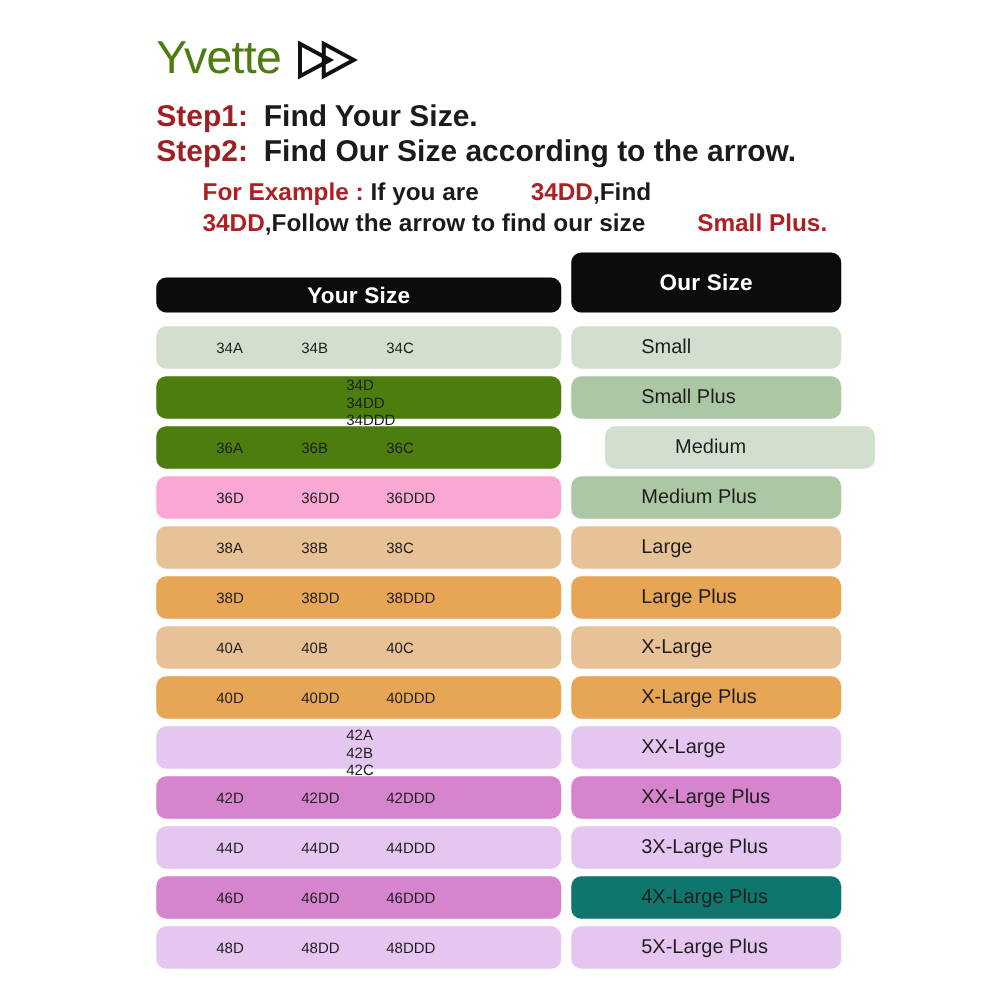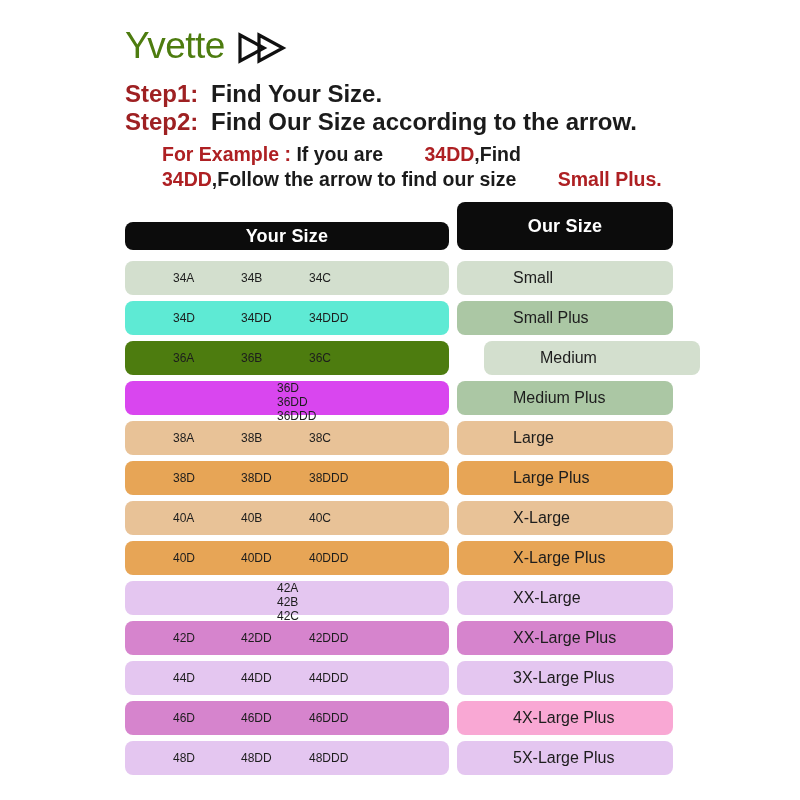--- a/index.html
+++ b/index.html
@@ -84,37 +84,37 @@
       <div class="rows" id="rows">
           <div class="row">
             <div class="cell-your" style="background: rgb(211, 223, 206);">
               <span class="size-span">34A</span>
               <span class="size-span">34B</span>
               <span class="size-span">34C</span>
             </div>
             <div class="cell-our" style="background: rgb(211, 223, 206);">Small</div>
           </div>
           <div class="row">
-            <div class="cell-your" style="background: #5eead4;">
+            <div class="cell-your" style="background: #4d7c0f; flex-direction: column;">
               <span class="size-span">34D</span>
               <span class="size-span">34DD</span>
               <span class="size-span">34DDD</span>
             </div>
             <div class="cell-our" style="background: rgb(171, 199, 164);">Small Plus</div>
           </div>
           <div class="row">
             <div class="cell-your" style="background: #4d7c0f;">
               <span class="size-span">36A</span>
               <span class="size-span">36B</span>
               <span class="size-span">36C</span>
             </div>
             <div class="cell-our" style="background: rgb(211, 223, 206); margin-left: 27px;">Medium</div>
           </div>
           <div class="row">
-            <div class="cell-your" style="background: #d946ef; flex-direction: column;">
+            <div class="cell-your" style="background: #f9a8d4;">
               <span class="size-span">36D</span>
               <span class="size-span">36DD</span>
               <span class="size-span">36DDD</span>
             </div>
             <div class="cell-our" style="background: rgb(171, 199, 164);">Medium Plus</div>
           </div>
           <div class="row">
             <div class="cell-your" style="background: rgb(232, 194, 151);">
               <span class="size-span">38A</span>
               <span class="size-span">38B</span>
@@ -169,21 +169,21 @@
               <span class="size-span">44DDD</span>
             </div>
             <div class="cell-our" style="background: rgb(228, 198, 240);">3X-Large Plus</div>
           </div>
           <div class="row">
             <div class="cell-your" style="background: rgb(214, 132, 205);">
               <span class="size-span">46D</span>
               <span class="size-span">46DD</span>
               <span class="size-span">46DDD</span>
             </div>
-            <div class="cell-our" style="background: #f9a8d4;">4X-Large Plus</div>
+            <div class="cell-our" style="background: #0f766e;">4X-Large Plus</div>
           </div>
           <div class="row">
             <div class="cell-your" style="background: rgb(228, 198, 240);">
               <span class="size-span">48D</span>
               <span class="size-span">48DD</span>
               <span class="size-span">48DDD</span>
             </div>
             <div class="cell-our" style="background: rgb(228, 198, 240);">5X-Large Plus</div>
           </div>
         </div>

